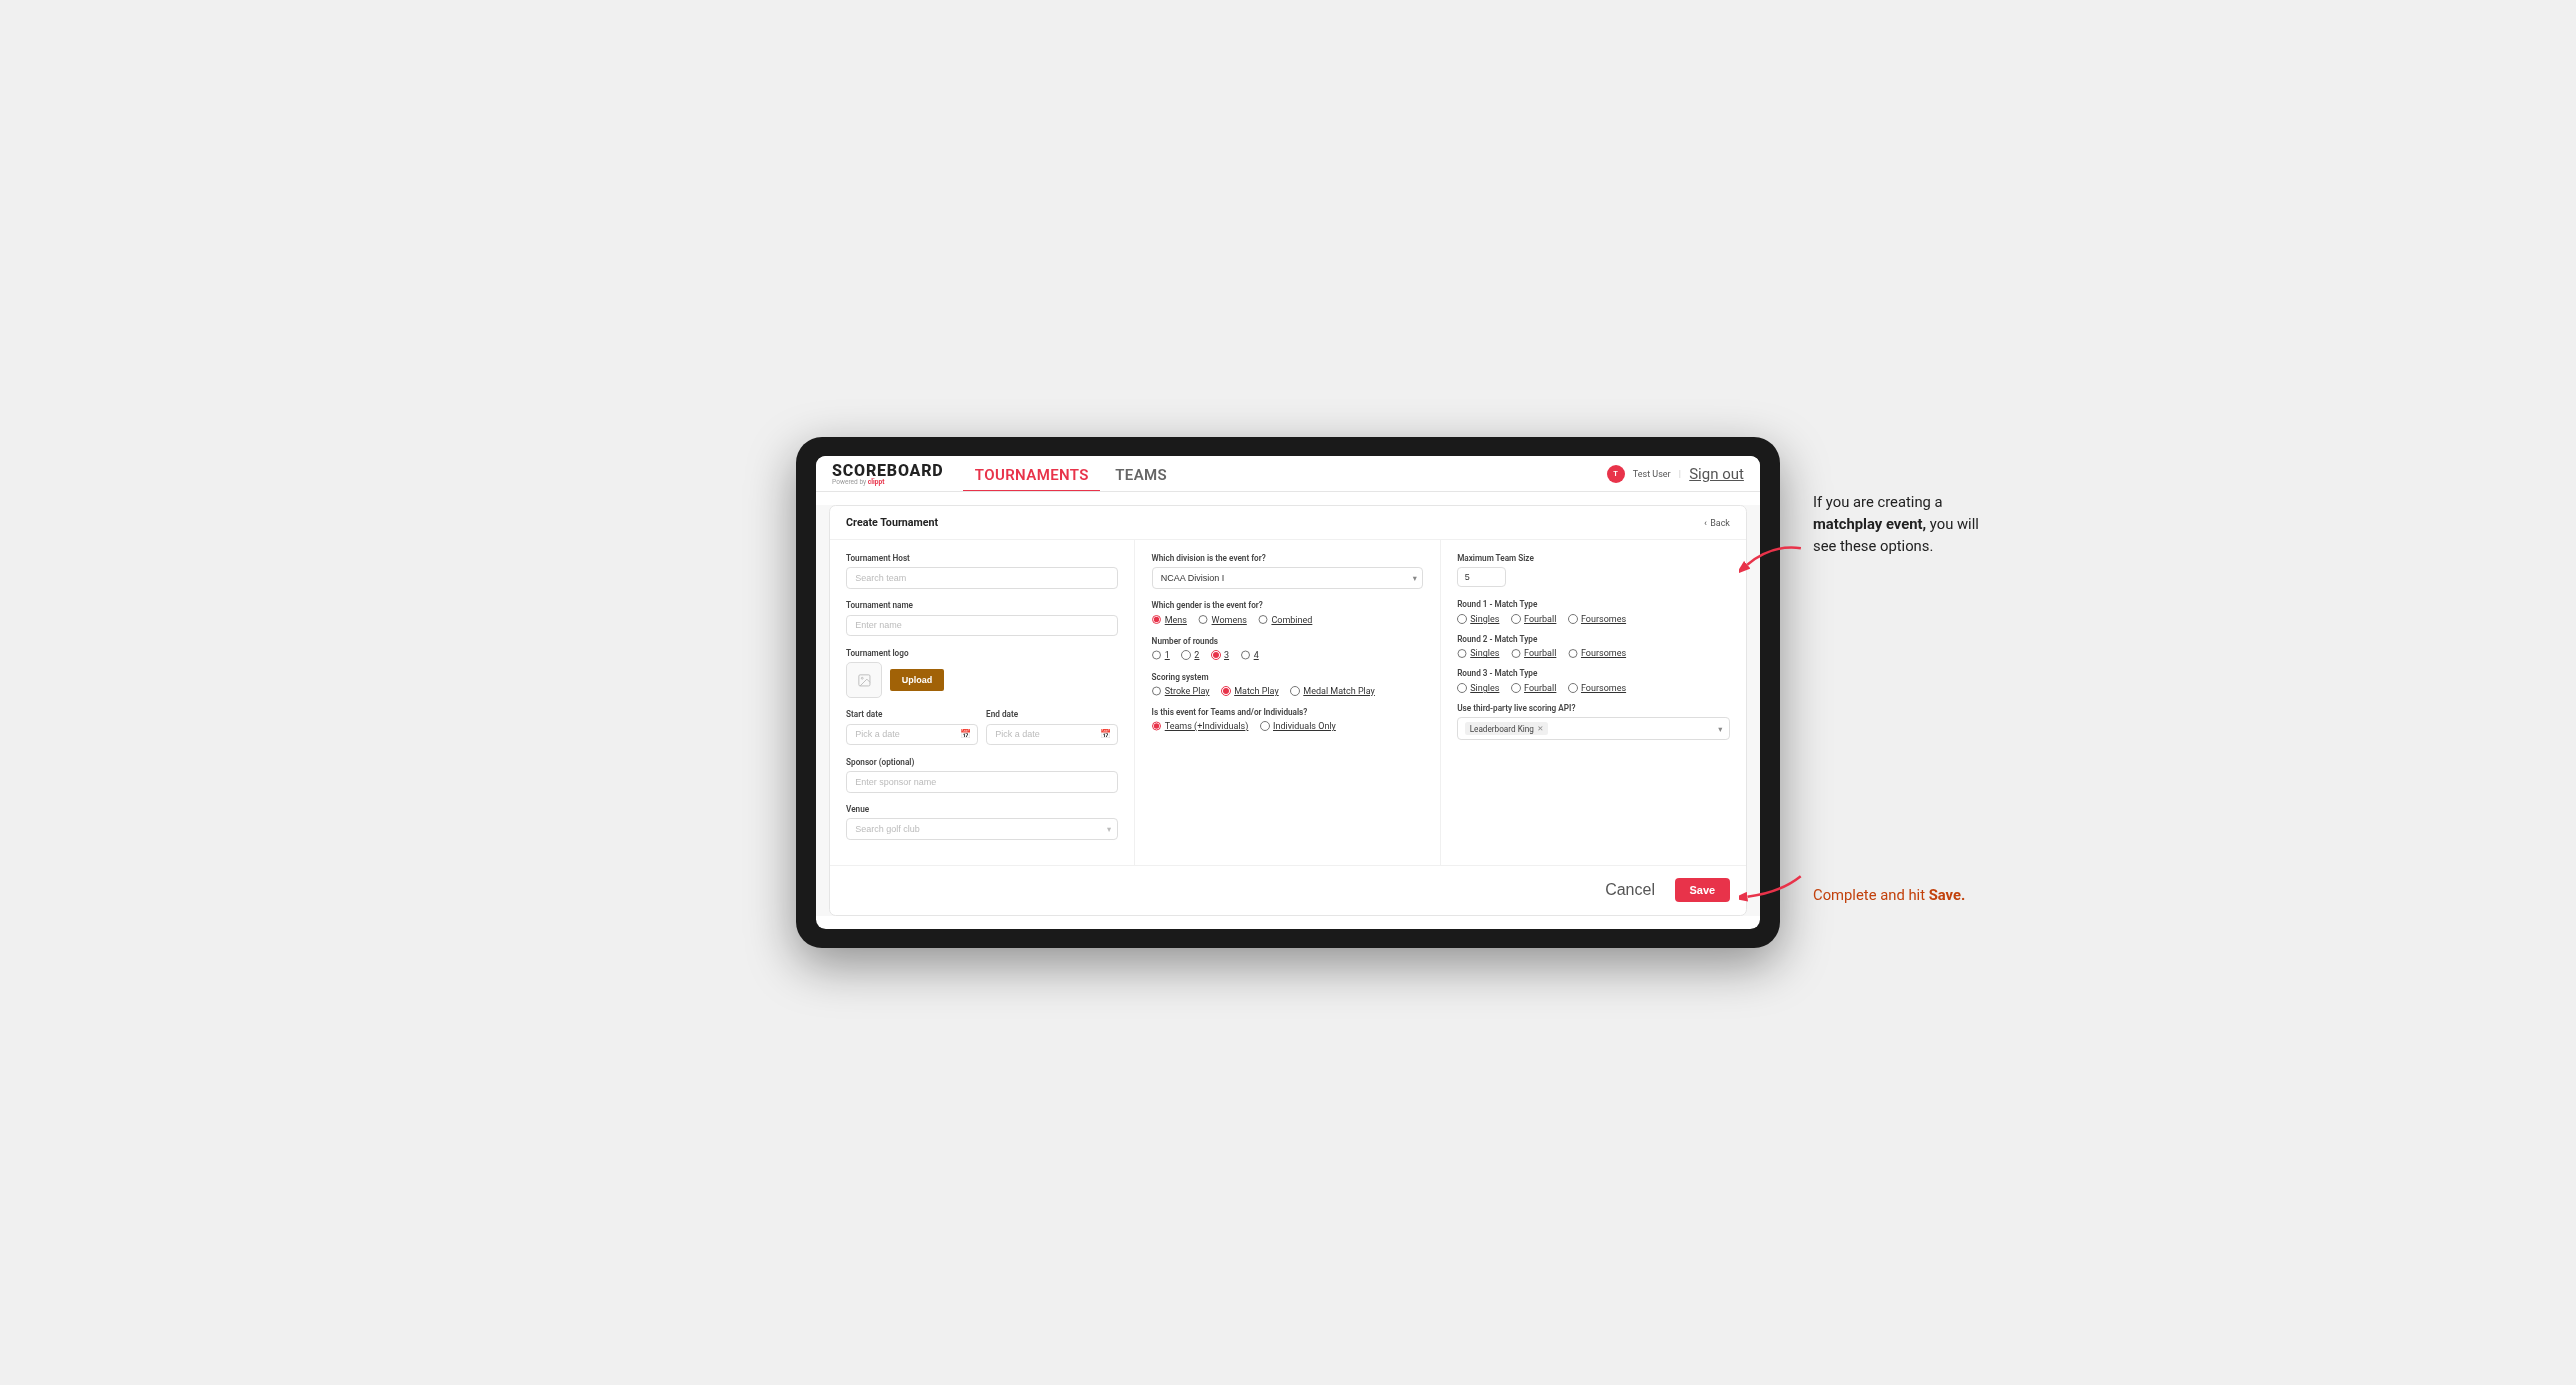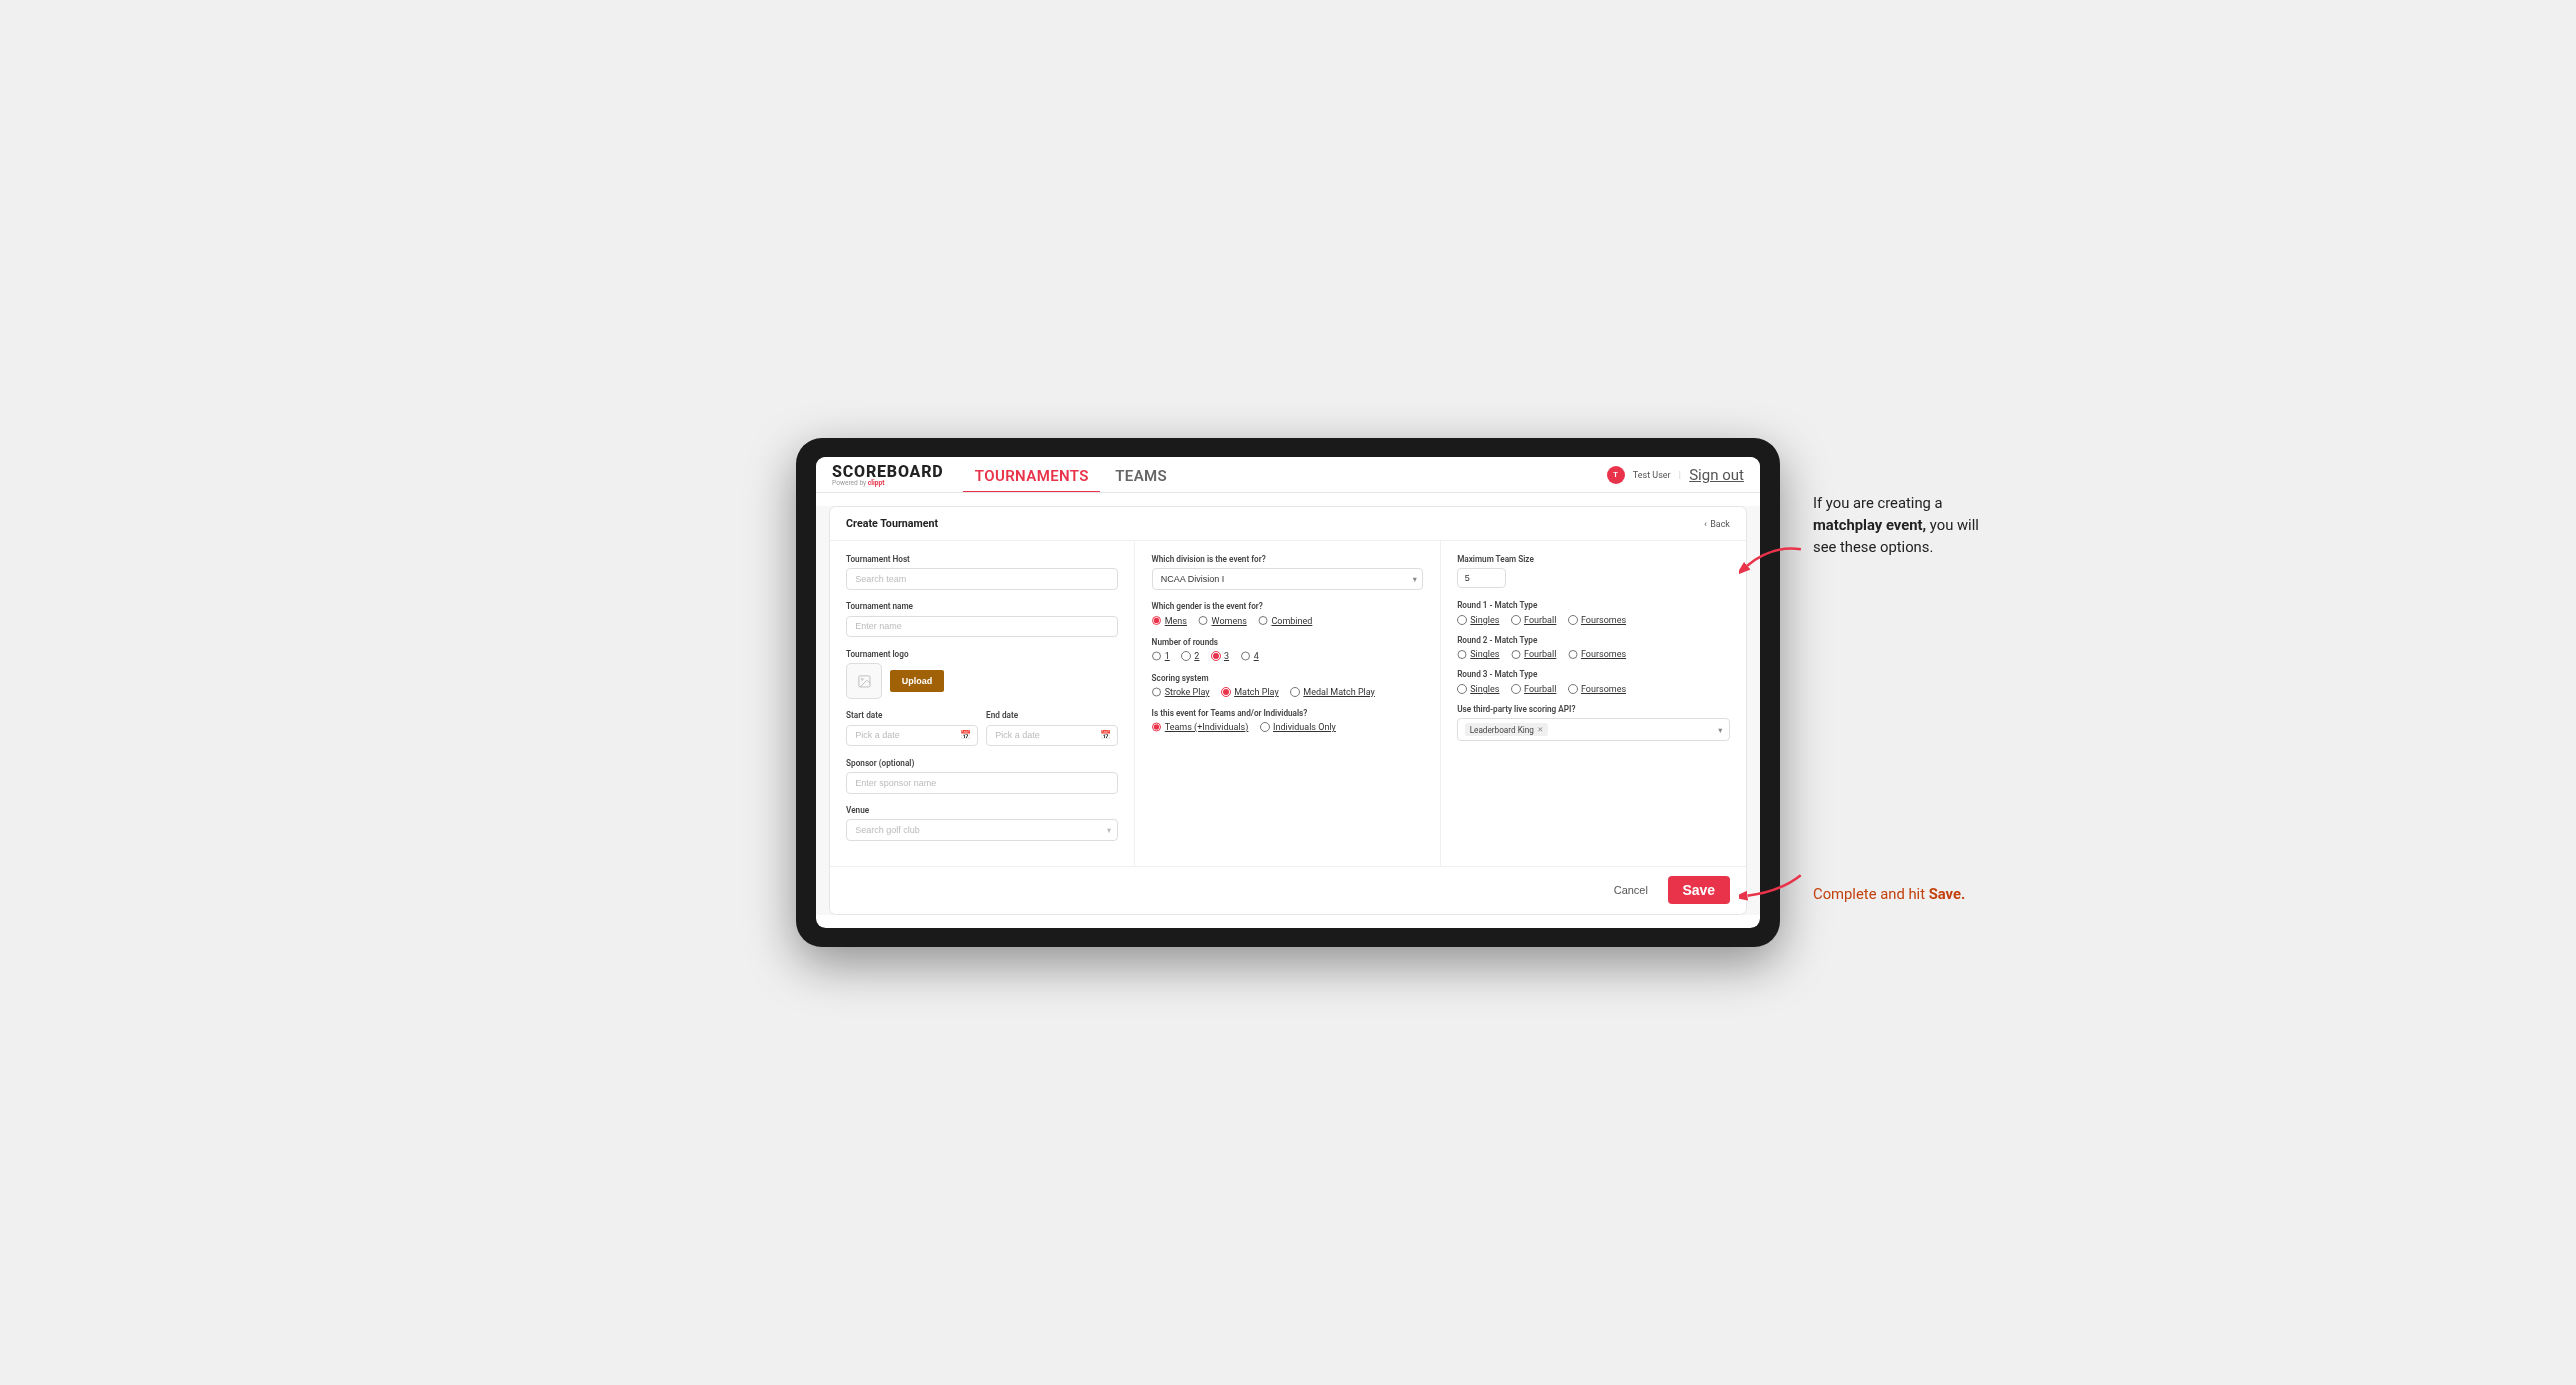--- a/index.html
+++ b/index.html
@@ -379,32 +379,32 @@
       justify-content: flex-end;
       padding: 9.8px 16.4px;
       border-top: 0.8px solid #f0f0f0;
       gap: 8.2px;
     }
 
     .cancel-btn {
       background: transparent;
       border: none;
       color: #555;
-      font-size: 11px;
+      font-size: 16px;
       cursor: pointer;
       padding: 5.7px 11.5px;
     }
 
     .save-btn {
       background: #e8334a;
       color: #fff;
       border: none;
       border-radius: 4.1px;
       padding: 5.7px 14.8px;
-      font-size: 14px;
+      font-size: 11px;
       font-weight: 700;
       cursor: pointer;
     }
 
     .venue-select-wrapper {
       position: relative;
     }
 
     .venue-select-wrapper::after {
       content: '▾';

